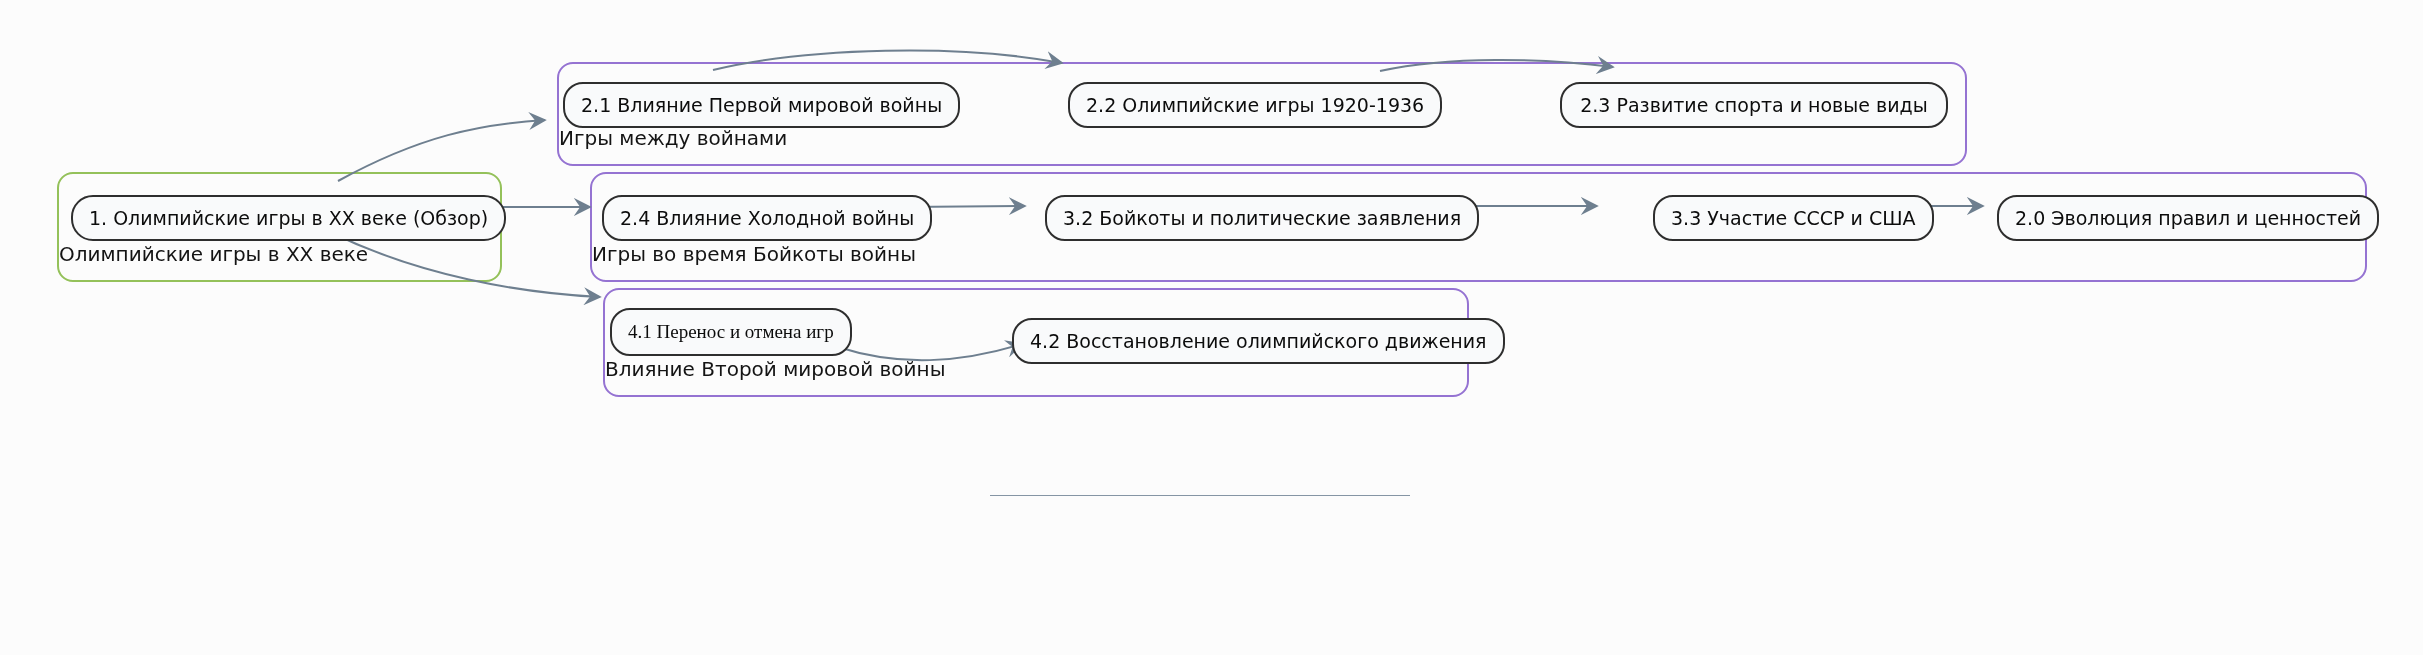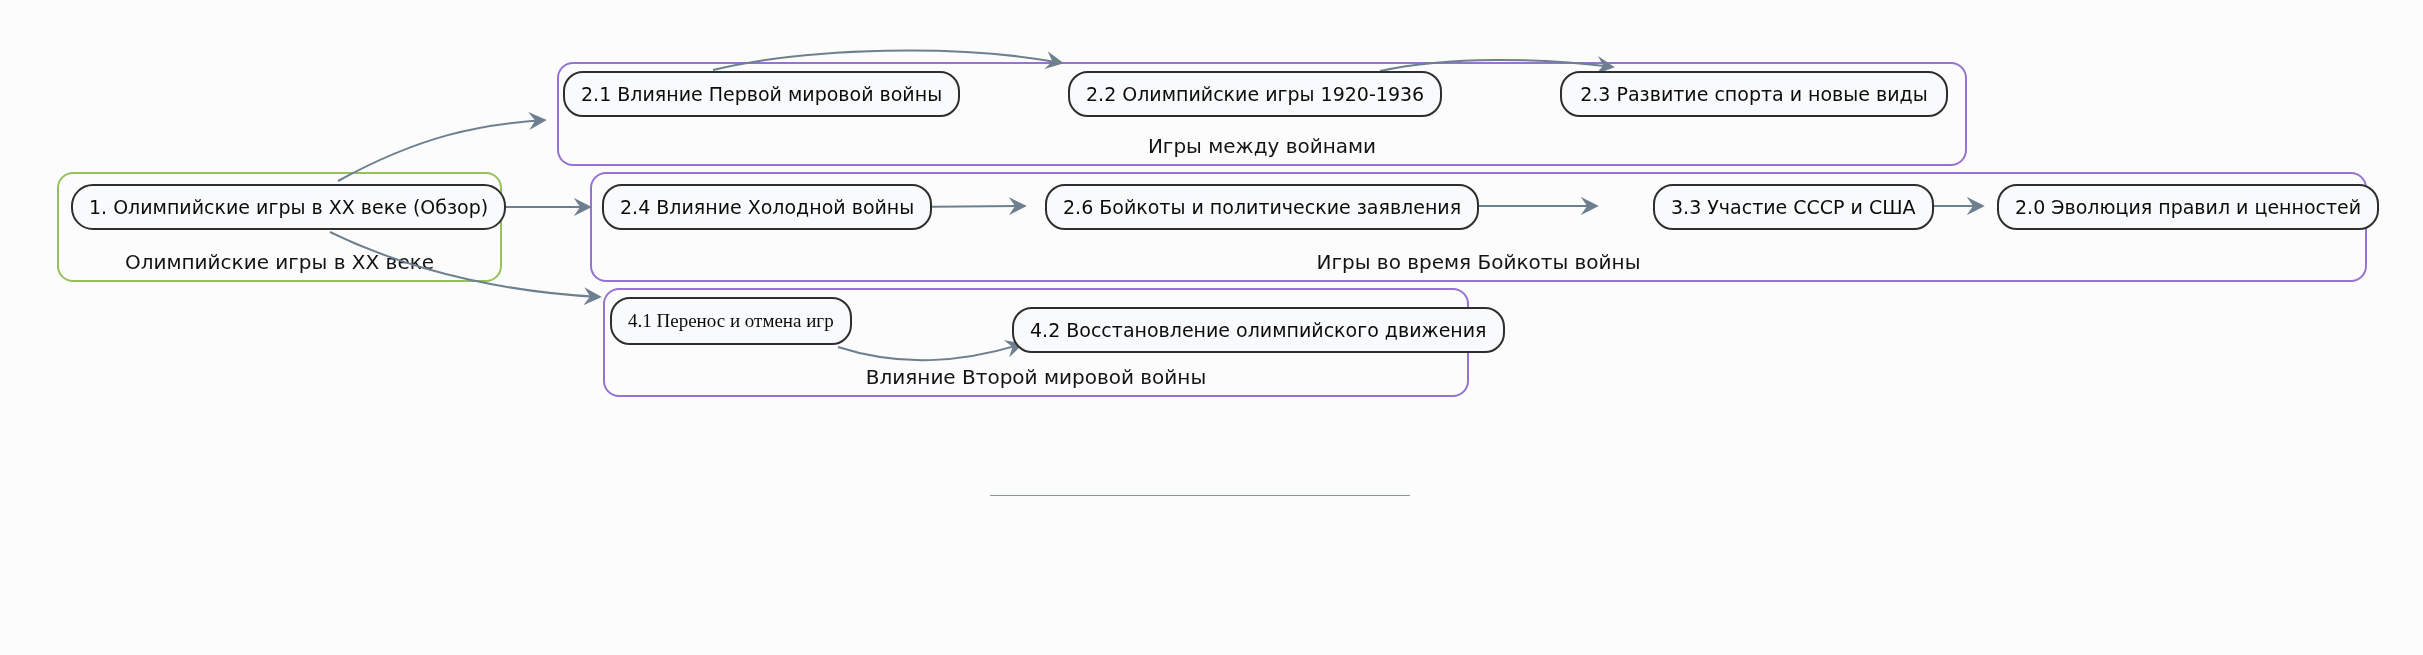--- a/index.html
+++ b/index.html
@@ -6,29 +6,29 @@
   body{
     width:2423px;height:655px;position:relative;overflow:hidden;
     background:#fcfcfc;
     font-family:"DejaVu Sans","Liberation Sans",sans-serif;
     color:#111;
   }
   .edges{position:absolute;left:0;top:0;width:2423px;height:655px;z-index:1;}
   .group{position:absolute;border:2px solid #9573d2;border-radius:16px;z-index:0;background:transparent;}
   .group.green{border-color:#94c15a;}
   .group-label{
-    position:absolute;left:0;right:0;bottom:6px;text-align:center;
+    position:absolute;left:0;right:0;bottom:14px;text-align:left;
     font-size:20px;color:#141414;white-space:nowrap;margin-top:22px;
   }
   .node{
     position:absolute;z-index:2;box-sizing:border-box;
     display:flex;align-items:center;justify-content:center;
     height:46px;padding:0 16px;white-space:nowrap;
     background:#f9fafb;border:2px solid #2e2e2e;border-radius:20px;
-    font-size:19px;color:#0c0c0c;
+    font-size:19px;color:#0c0c0c;margin-top:11px;
   }
   .node.root{border-radius:22px;}
   .footer{
     position:absolute;left:850px;top:481px;width:700px;z-index:2;
     text-align:center;
   }
   .footer-title{
     font-size:18px;font-weight:bold;color:#5f7183;
     line-height:1.35;white-space:pre-line;
   }
@@ -69,21 +69,21 @@
   <div class="group-label">Игры между войнами</div>
 </div>
 <div class="node" style="left:563px;top:71px;min-width:390px;">2.1 Влияние Первой мировой войны</div>
 <div class="node" style="left:1068px;top:71px;min-width:350px;text-align:center;">2.2 Олимпийские игры 1920-1936</div>
 <div class="node" style="left:1560px;top:71px;min-width:388px;">2.3 Развитие спорта и новые виды</div>
 
 <div class="group" style="left:590px;top:172px;width:1773px;height:106px;">
   <div class="group-label">Игры во время Бойкоты войны</div>
 </div>
 <div class="node" style="left:602px;top:184px;min-width:298px;">2.4 Влияние Холодной войны</div>
-<div class="node" style="left:1045px;top:184px;min-width:403px;">2.6 Бойкоты и политические заявления</div>
+<div class="node" style="left:1045px;top:184px;min-width:403px;">3.2 Бойкоты и политические заявления</div>
 <div class="node" style="left:1653px;top:184px;min-width:214px;">3.3 Участие СССР и США</div>
 <div class="node" style="left:1997px;top:184px;min-width:355px;">2.0 Эволюция правил и ценностей</div>
 
 <div class="group" style="left:603px;top:288px;width:862px;height:105px;">
   <div class="group-label">Влияние Второй мировой войны</div>
 </div>
 <div class="node" style="left:610px;top:297px;min-width:238px;height:48px;font-family:Liberation Serif, serif;">4.1 Перенос и отмена игр</div>
 <div class="node" style="left:1012px;top:307px;min-width:441px;">4.2 Восстановление олимпийского движения</div>
 
 <div class="footer">

